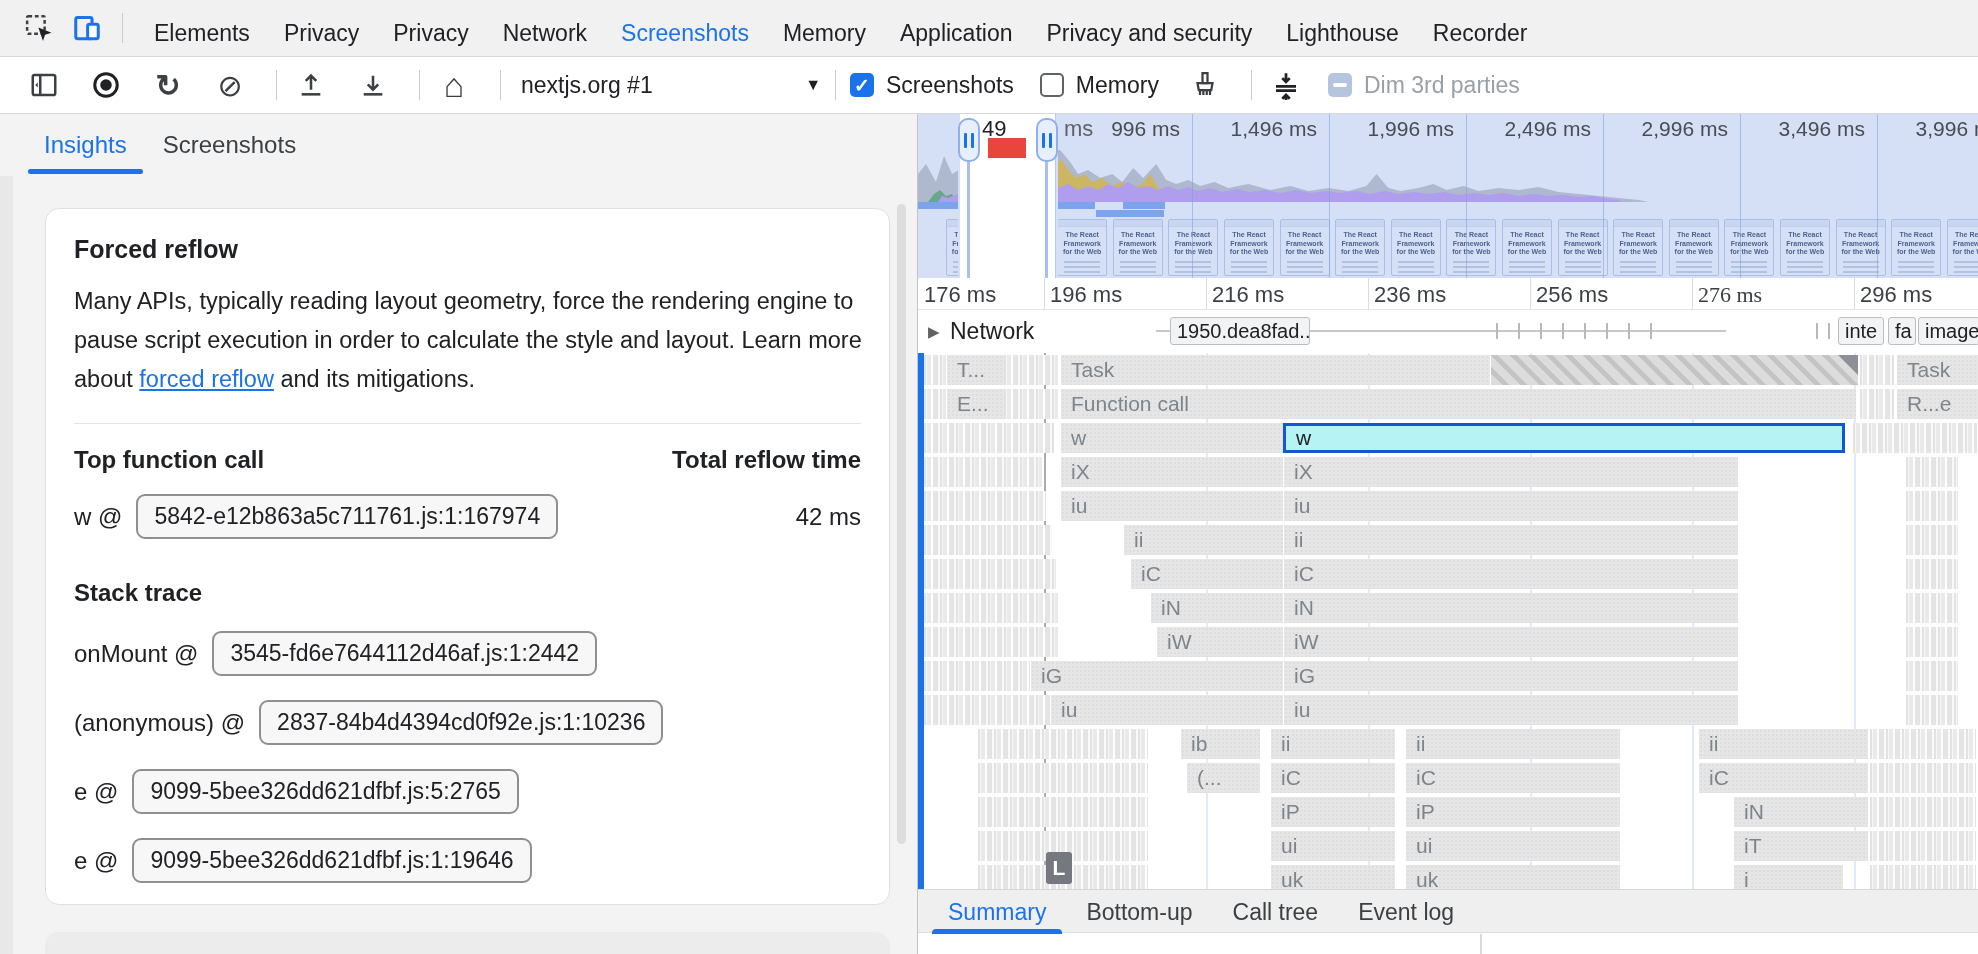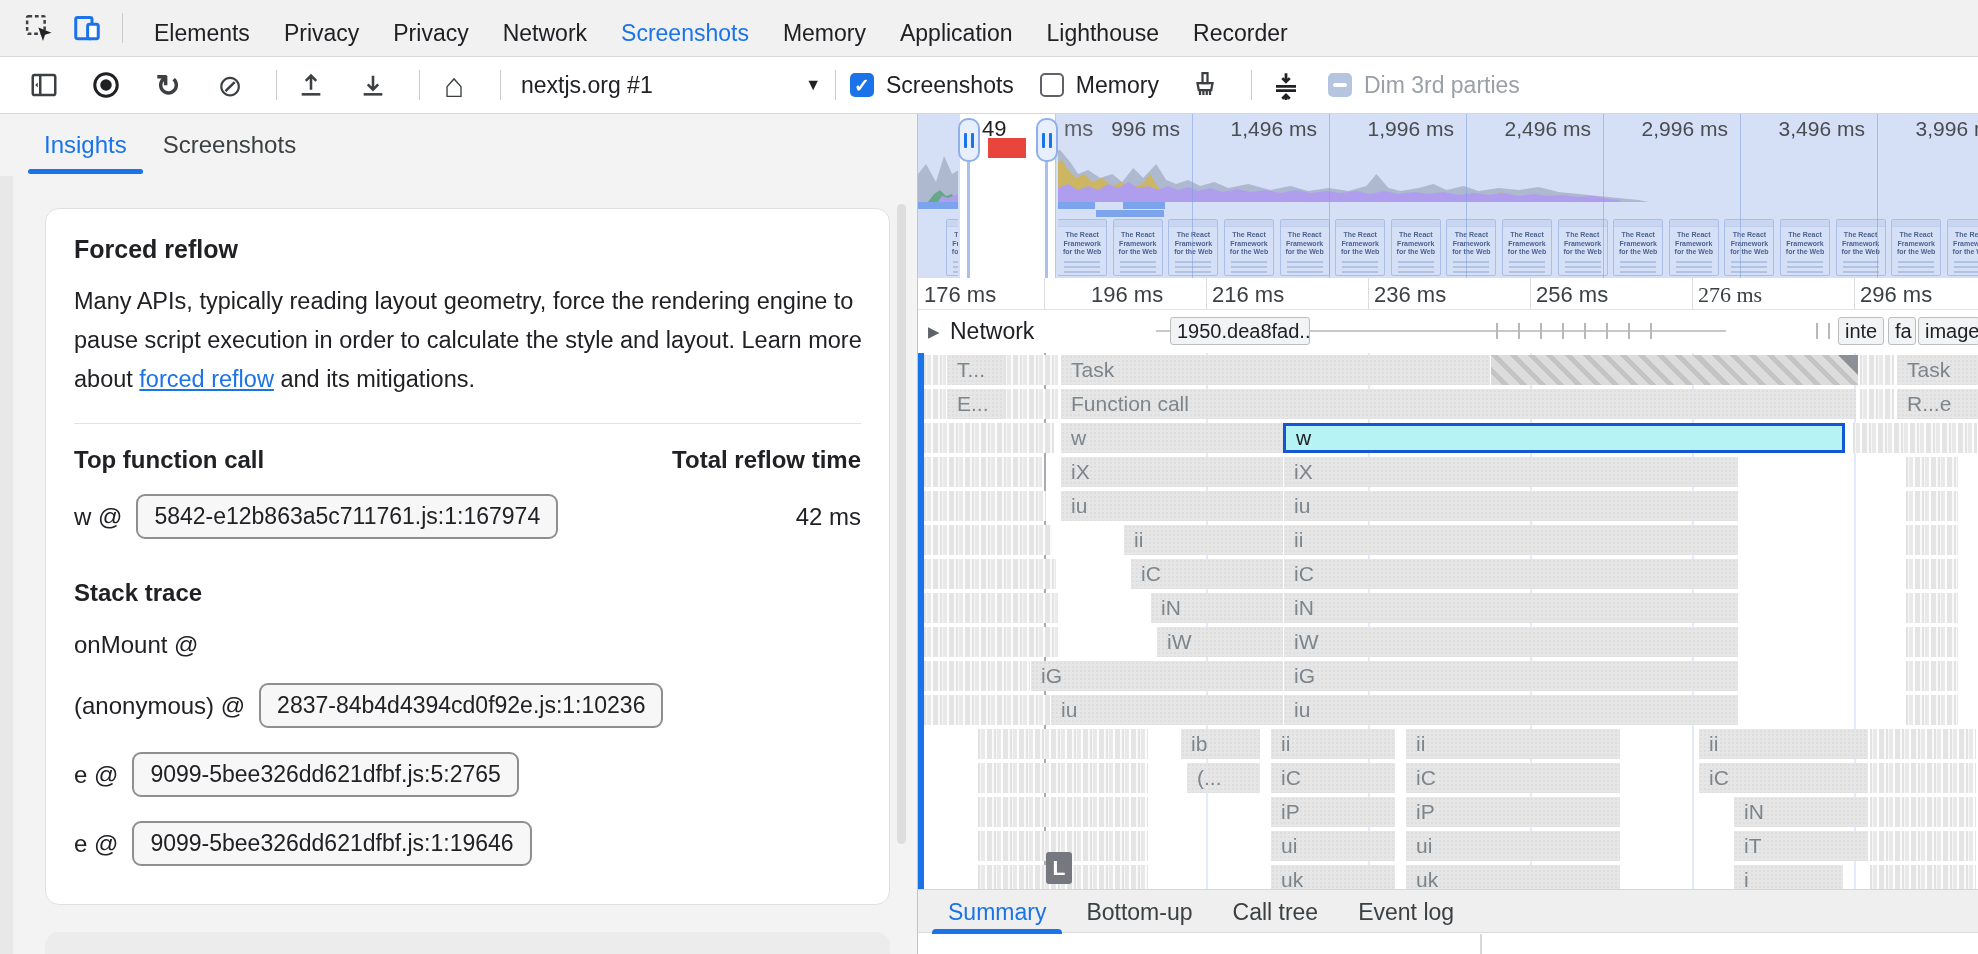--- a/index.html
+++ b/index.html
@@ -152,20 +152,21 @@
   </span>
   <span class="vdiv"></span>
   <div id="dtabs" style="display:flex;height:47px;">
       <div class="dtab">Elements</div>
       <div class="dtab">Privacy</div>
       <div class="dtab">Privacy</div>
       <div class="dtab">Network</div>
       <div class="dtab active">Screenshots</div>
       <div class="dtab">Memory</div>
       <div class="dtab">Application</div>
+      <div class="dtab">Privacy and security</div>
       <div class="dtab">Lighthouse</div>
       <div class="dtab">Recorder</div>
     </div>
 </div>
 
 <div id="toolbar">
   <span class="tbtn">
     <svg width="30" height="30" viewBox="0 0 24 24" fill="none" stroke="#3c4043" stroke-width="2">
       <rect x="3" y="4" width="18" height="16" rx="1.5"></rect>
         <line x1="9" y1="4" x2="9" y2="20"></line>
@@ -246,20 +247,21 @@
         <span class="callleft">
           <span class="fnlbl">w @</span>
           <span class="locbox">5842-e12b863a5c711761.js:1:167974</span>
         </span>
         <span class="fnlbl">42 ms</span>
       </div>
       <div id="stack-title">Stack trace</div>
       <div id="stack-rows">
           <div class="stackrow">
             <div class="fnlbl">onMount @</div>
+            <div class="locbox">3545-fd6e7644112d46af.js:1:2442</div>
           </div>
           <div class="stackrow">
             <div class="fnlbl">(anonymous) @</div>
             <div class="locbox">2837-84b4d4394cd0f92e.js:1:10236</div>
           </div>
           <div class="stackrow">
             <div class="fnlbl">e @</div>
             <div class="locbox">9099-5bee326dd621dfbf.js:5:2765</div>
           </div>
           <div class="stackrow">
@@ -426,21 +428,21 @@
     </div>
 
     <div id="fc-ruler">
         <div class="fcr-tick" style="left: 126px;"></div>
         <div class="fcr-tick" style="left: 288px;"></div>
         <div class="fcr-tick" style="left: 450px;"></div>
         <div class="fcr-tick" style="left: 612px;"></div>
         <div class="fcr-tick" style="left: 774px;"></div>
         <div class="fcr-tick" style="left: 936px;"></div>
         <div class="fcr-lab" style="left: 6px;">176 ms</div>
-        <div class="fcr-lab" style="left: 132px; margin-left: 41px;">196 ms</div>
+        <div class="fcr-lab" style="left: 132px;">196 ms</div>
         <div class="fcr-lab" style="left: 294px;">216 ms</div>
         <div class="fcr-lab" style="left: 456px;">236 ms</div>
         <div class="fcr-lab" style="left: 618px;">256 ms</div>
         <div class="fcr-lab" style="left: 780px; font-family: Liberation Serif, serif;">276 ms</div>
         <div class="fcr-lab" style="left: 942px;">296 ms</div>
       </div>
 
     <div id="net-track">
       <span id="net-arrow">▶</span>
       <span id="net-name">Network</span>

